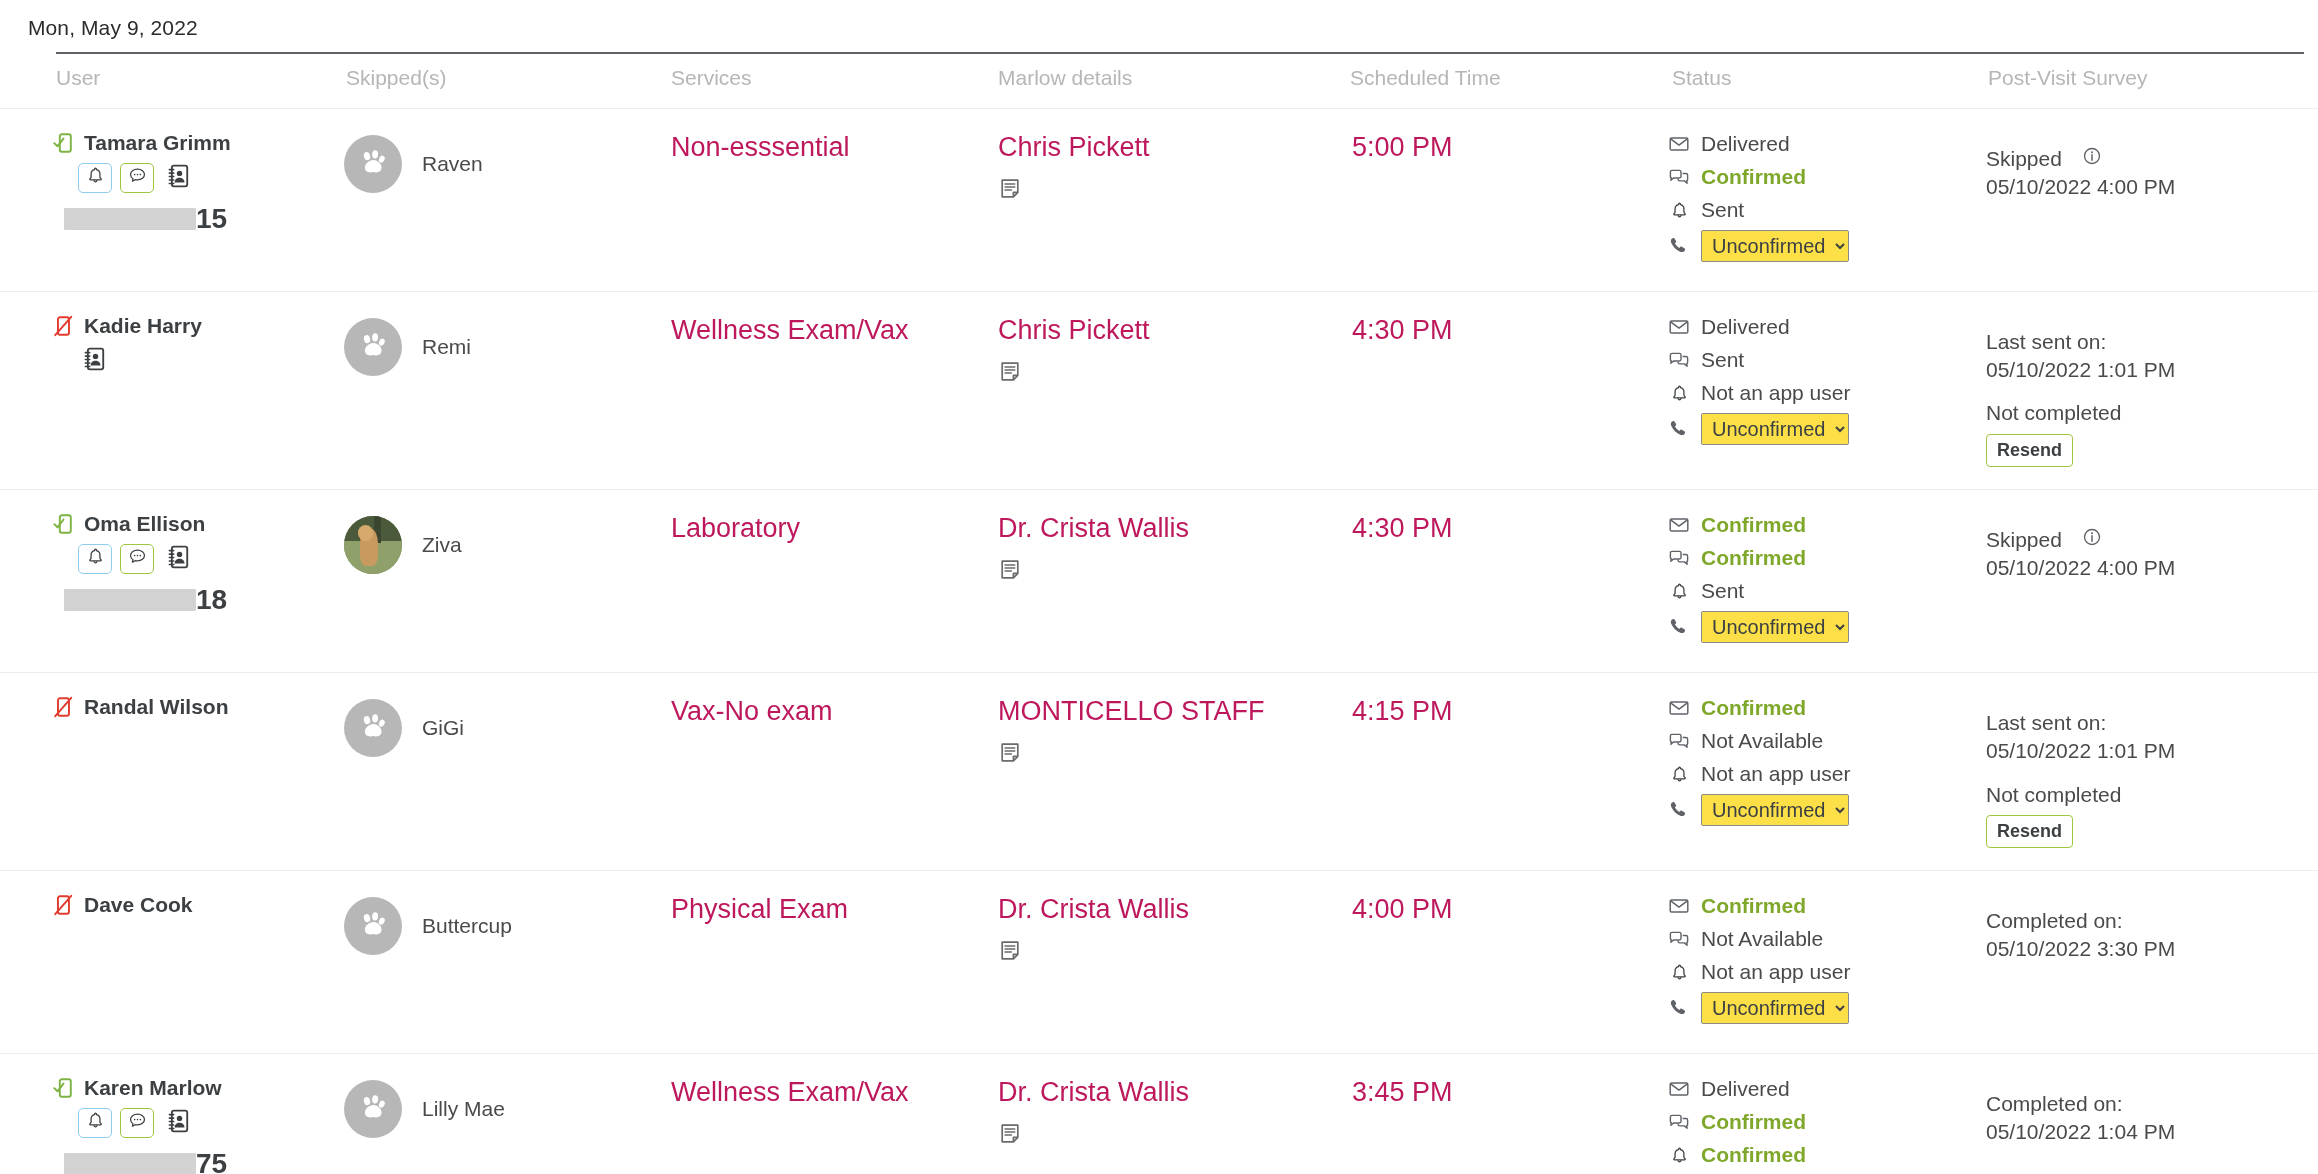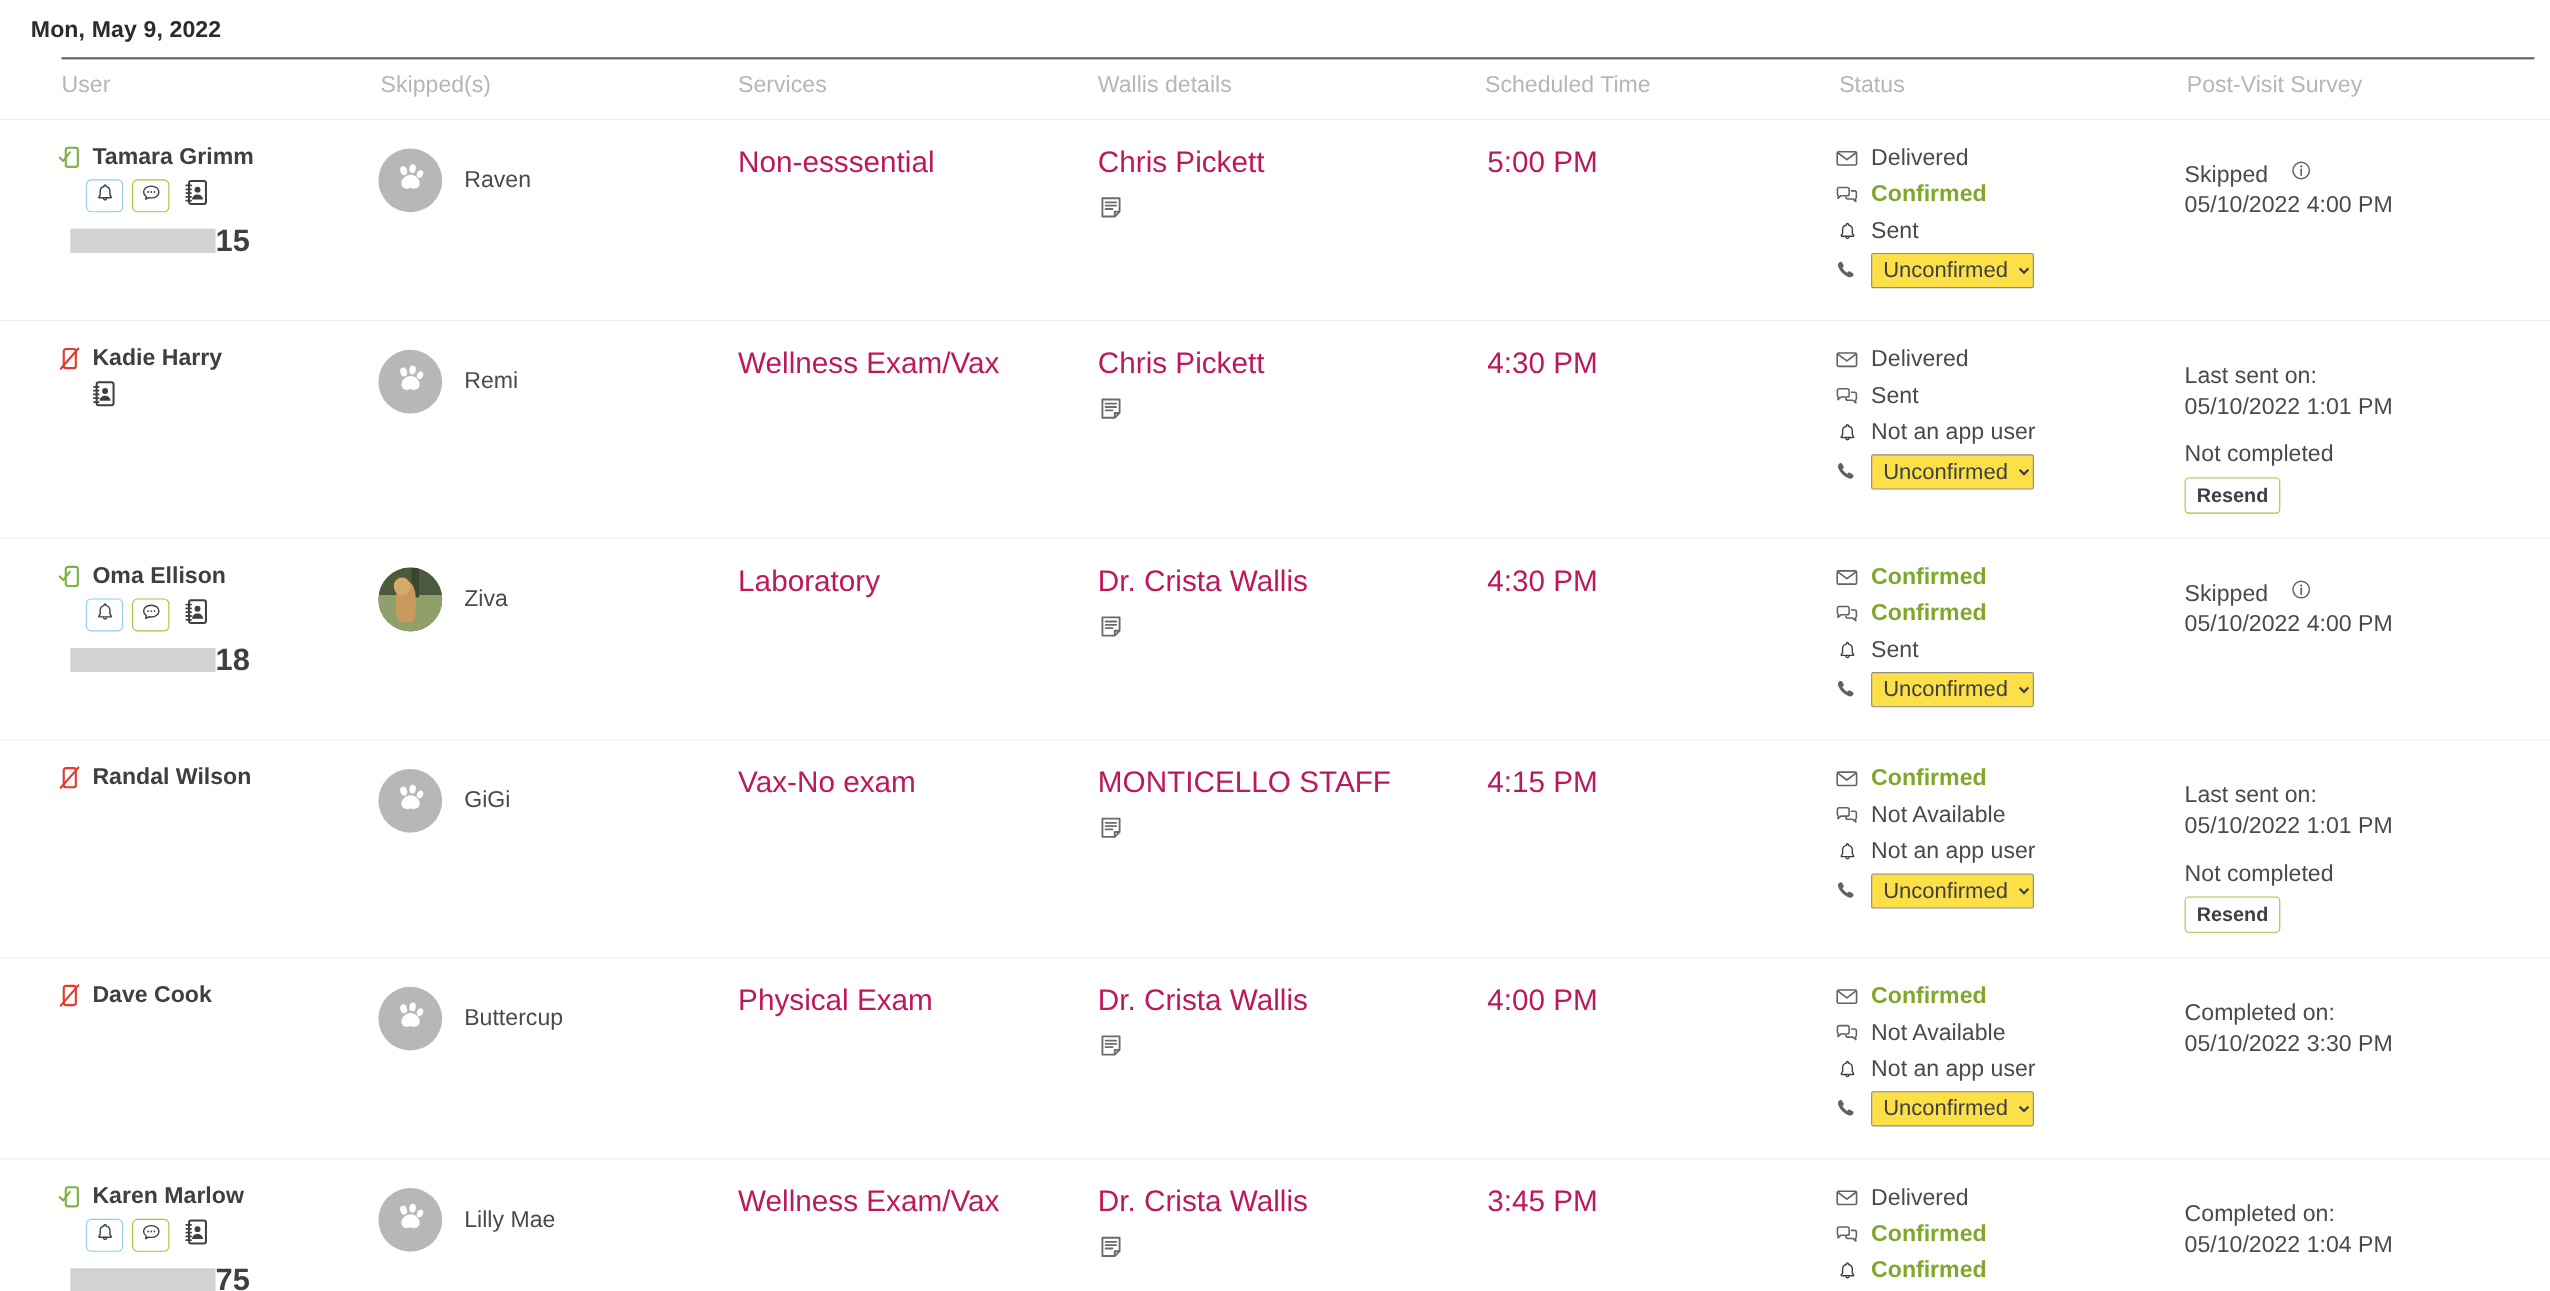--- a/index.html
+++ b/index.html
@@ -9,21 +9,21 @@
     font-family: "Liberation Sans", sans-serif;
     color: #3c4043;
   }
   body { width: 2318px; height: 1174px; overflow: hidden; }
 
   .page { width: 2318px; padding: 0; }
 
   
   .date-header {
     font-size: 21px;
-    font-weight: bold;
+    font-weight: normal;
     color: #2b2b2b;
     padding: 16px 0 12px 28px;
     letter-spacing: .1px;
   }
   .date-rule {
     height: 2px;
     background: #5f6368;
     margin: 0 14px 0 56px;
   }
 
@@ -173,21 +173,21 @@
       <col class="c-request">
         <col class="c-time">
         <col class="c-status">
         <col class="c-survey">
     </colgroup>
     <thead>
       <tr>
         <th class="h-user">User</th>
         <th class="h-patient">Skipped(s)</th>
         <th class="h-service">Services</th>
-        <th class="h-request">Wallis details</th>
+        <th class="h-request">Marlow details</th>
         <th class="h-time">Scheduled Time</th>
         <th class="h-status">Status</th>
         <th class="h-survey">Post-Visit Survey</th>
       </tr>
     </thead>
     <tbody id="tbody">
         <tr>
           <td class="user-cell">
             <div class="user-line">
               <span class="enroll-icon"><svg width="22" height="24" viewBox="0 0 24 24" xmlns="http://www.w3.org/2000/svg">

